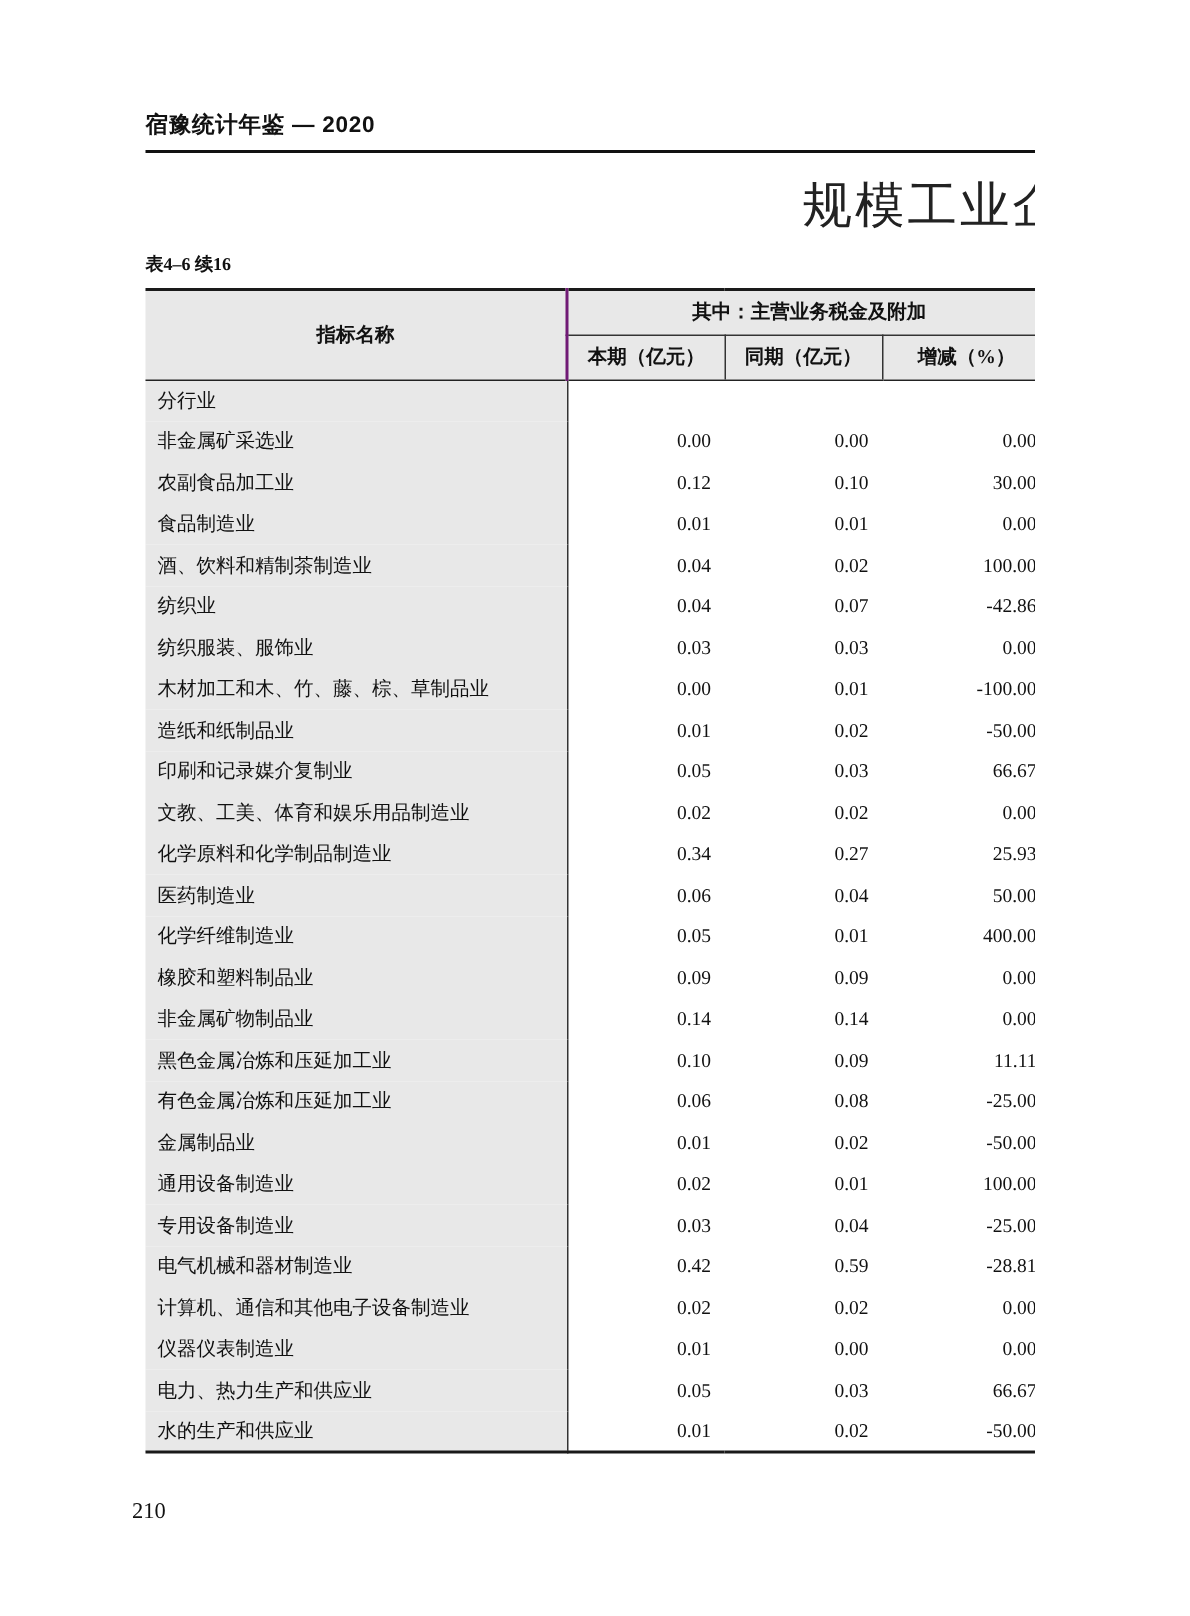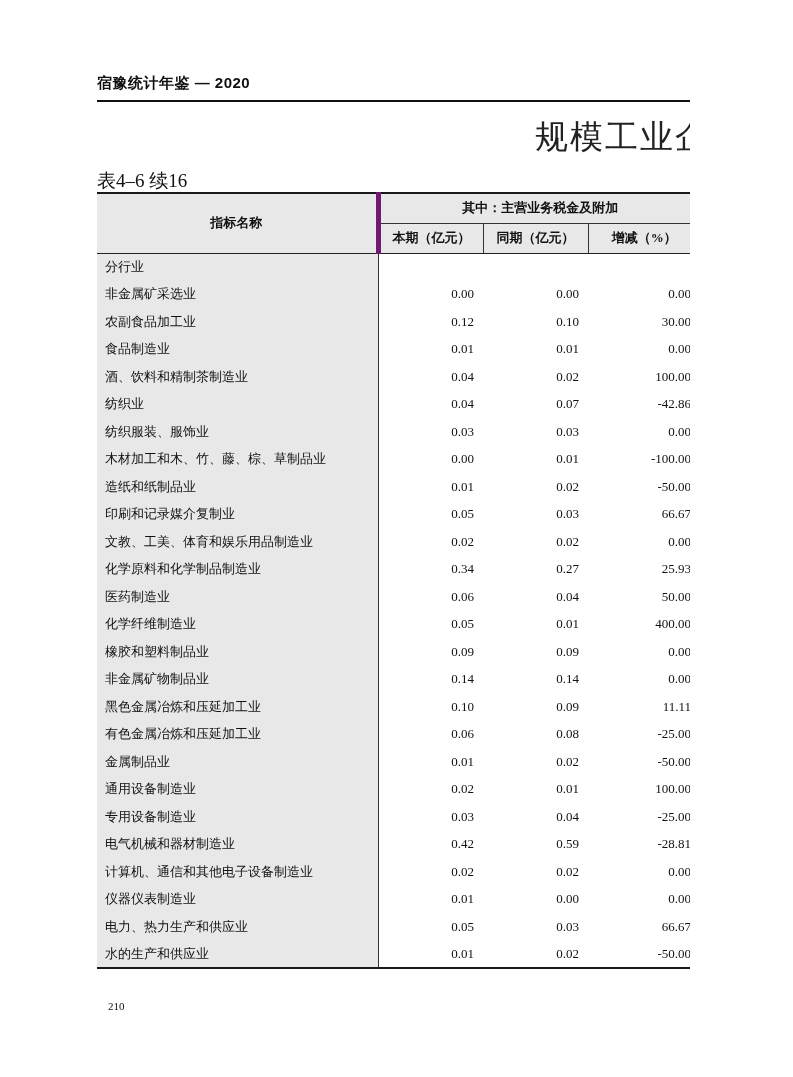--- a/index.html
+++ b/index.html
@@ -35,22 +35,23 @@
     font-size: 33px;
     font-weight: normal;
     color: #222;
     letter-spacing: 2px;
     margin: 0;
   }
   .table-caption {
     position: absolute;
     left: 97px;
     top: 168px;
-    font-size: 19px;
+    font-size: 12px;
     color: #111;
+    font-weight: bold;
   }
   table.stats {
     position: absolute;
     left: 97px;
     top: 192px;
     width: 603px;
     border-collapse: collapse;
     table-layout: fixed;
     font-size: 13px;
     color: #111;
@@ -64,21 +65,21 @@
   thead th {
     background: #e8e8e8;
     font-weight: bold;
     font-size: 13px;
     height: 30px;
     text-align: center;
     vertical-align: middle;
     padding: 0;
   }
   th.name-head {
-    border-right: 5px solid #701a75;
+    border-right: 2px solid #701a75;
     border-bottom: 1.5px solid #222;
   }
   th.group-head {
     border-bottom: 1px solid #333;
   }
   th.sub-head {
     border-bottom: 1.5px solid #222;
   }
   th.sub-head + th.sub-head {
     border-left: 1px solid #333;
@@ -95,23 +96,23 @@
     padding-right: 6px;
     text-align: left;
   }
   tbody td.num {
     text-align: right;
     padding-right: 9px;
     background: #ffffff;
   }
   .page-number {
     position: absolute;
-    left: 108px;
+    left: 88px;
     top: 1000px;
-    font-size: 11px;
+    font-size: 15px;
     color: #111;
   }
 </style>
 </head>
 <body>
 
 <div class="page">
 
   <div class="running-head">宿豫统计年鉴 — 2020</div>
 

